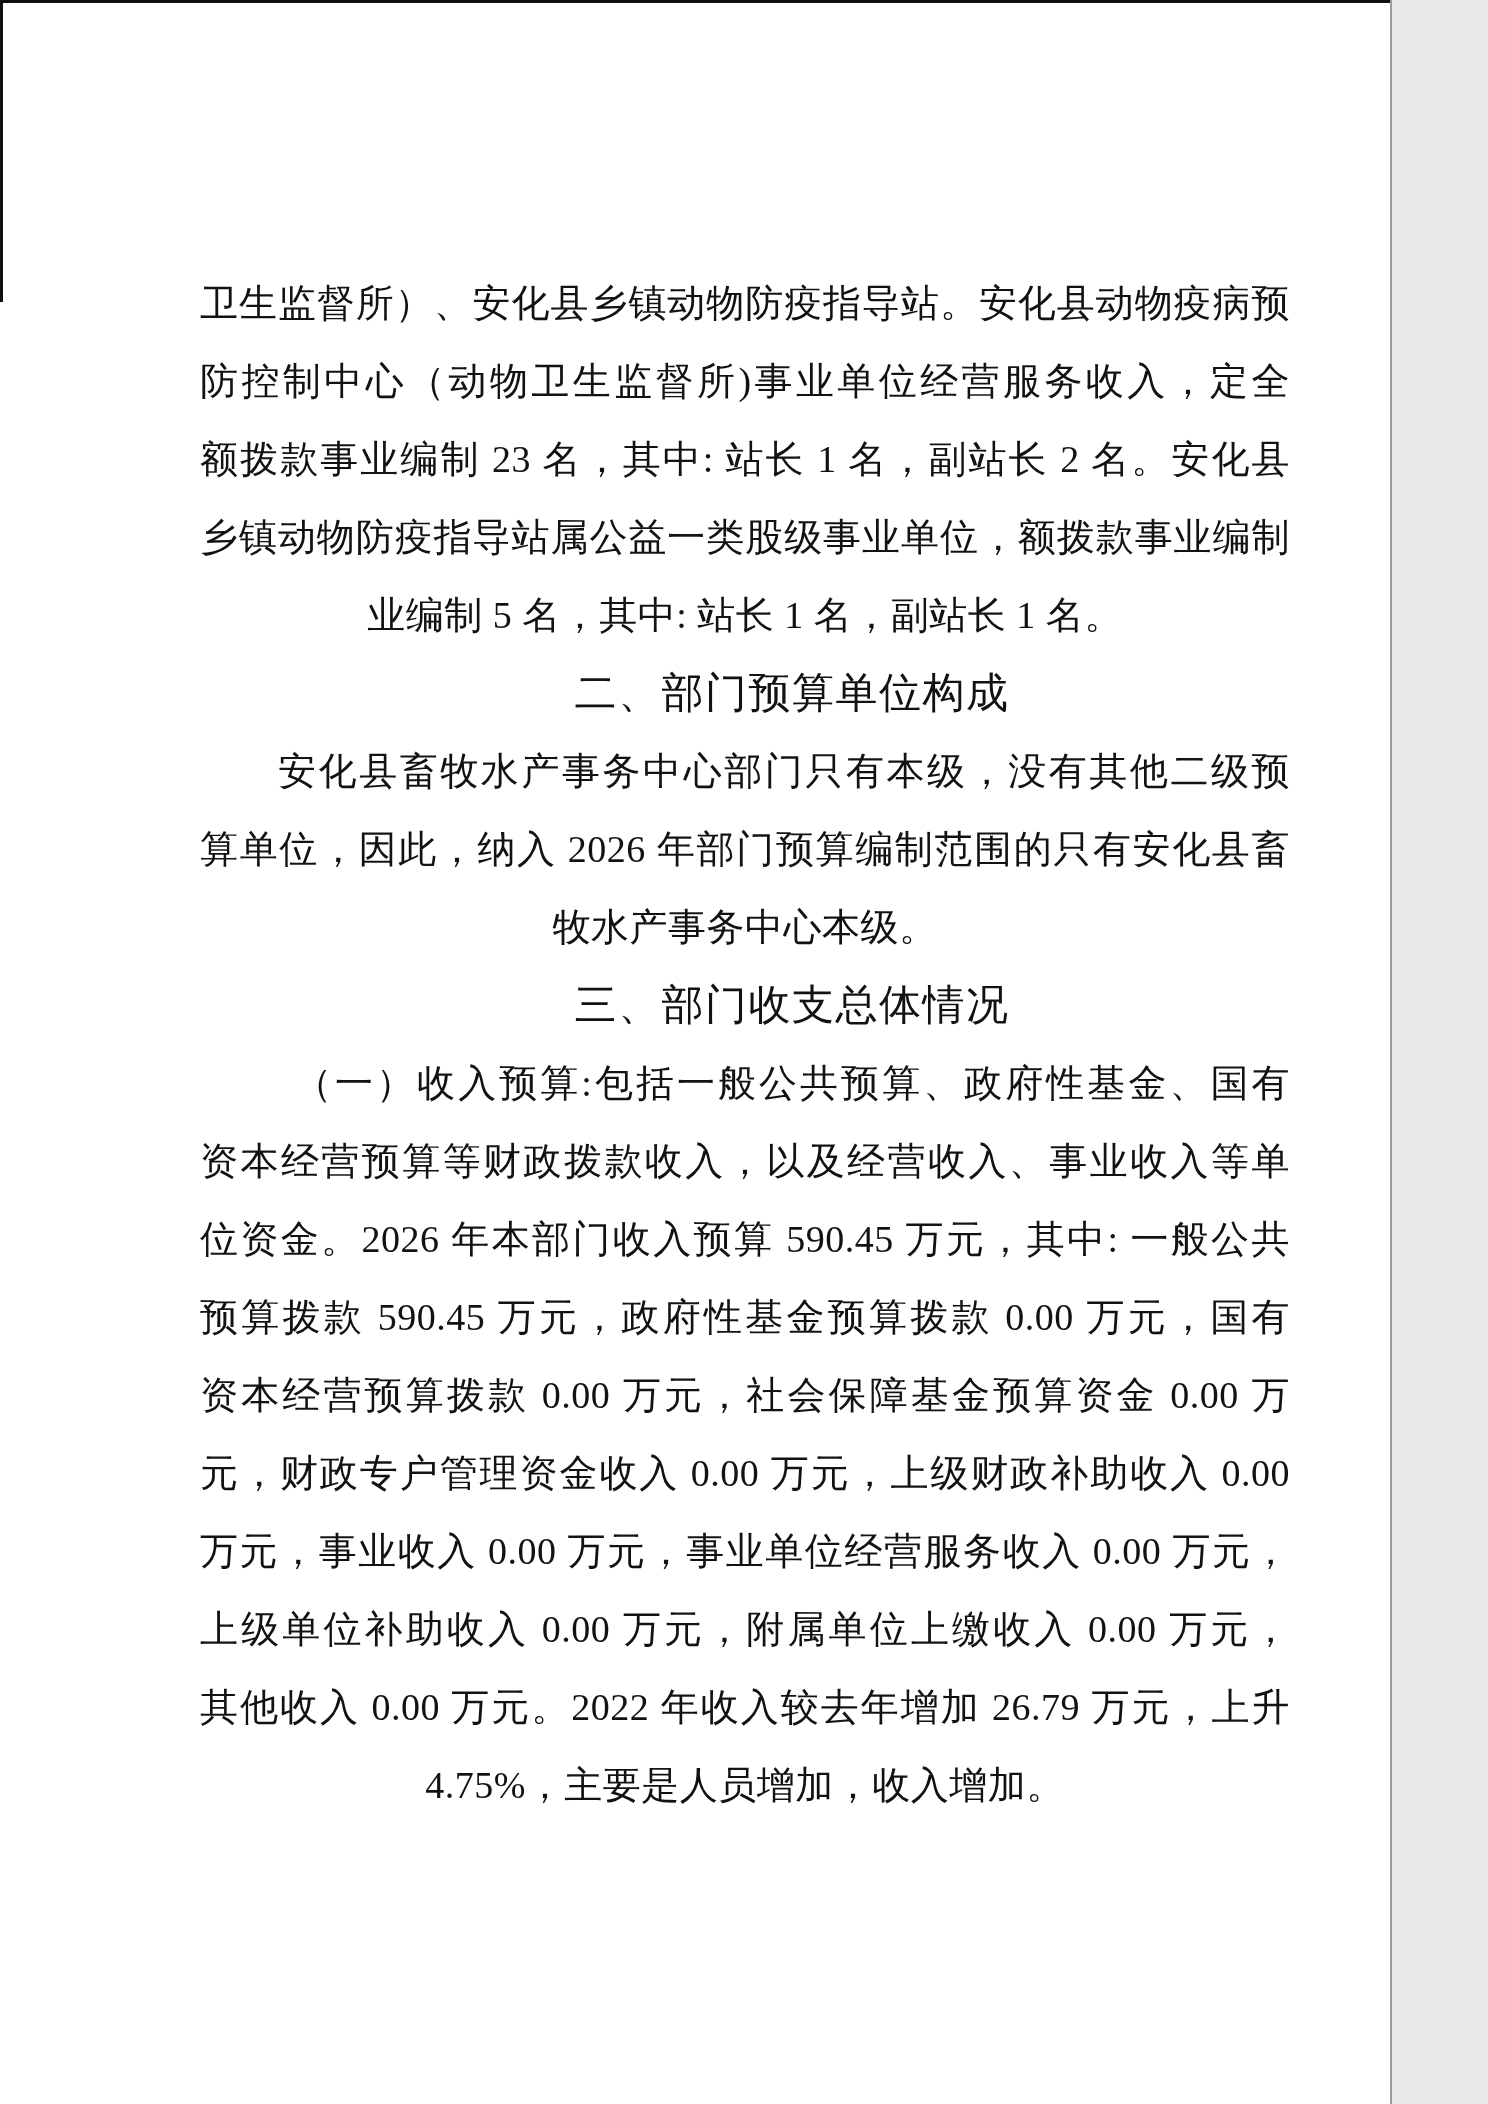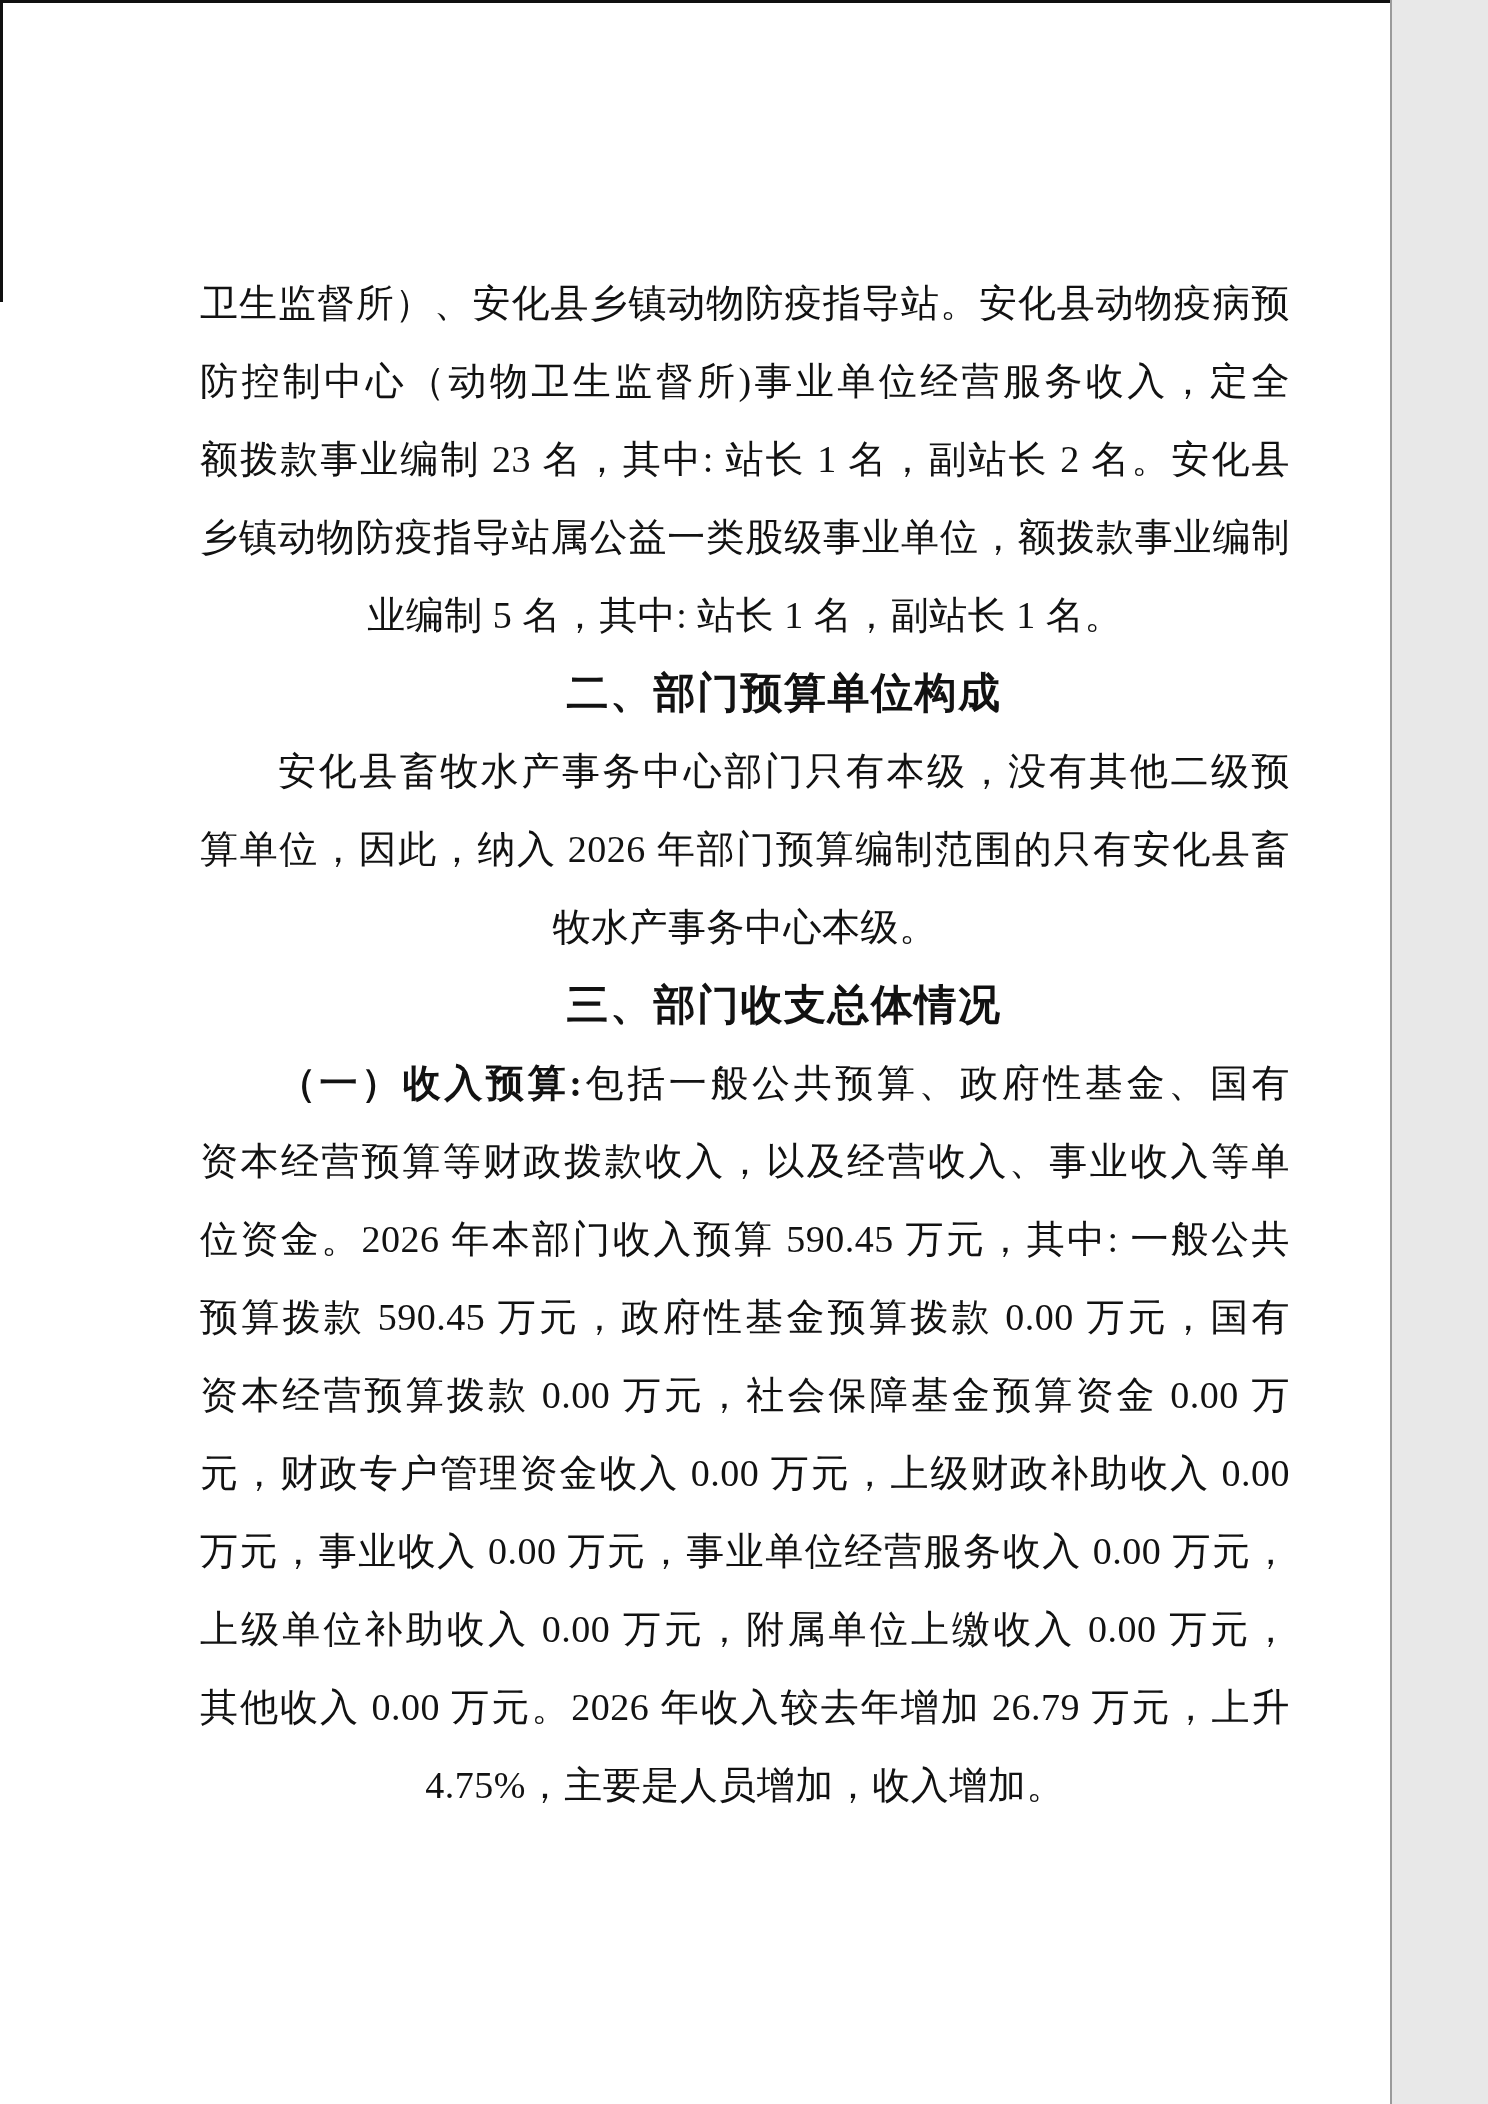--- a/index.html
+++ b/index.html
@@ -34,21 +34,21 @@
     text-justify:inter-character;
   }
   .line.indent{padding-left:78px;}
   .line.heading{
     font-family:"Liberation Sans","DejaVu Sans",sans-serif;
     font-weight:700;
     font-size:42px;
     letter-spacing:1.5px;
   }
   .seg{white-space:pre-wrap;}
-  .seg.bold{font-weight:700;}
+  .seg.bold{font-weight:400;margin-left:16px;}
 </style>
 </head>
 <body>
 
 <div class="page" style="background: rgb(255, 255, 255); color: rgb(18, 18, 18);">
   <div class="edge-top" style="background: rgb(16, 16, 16);"></div>
   <div class="edge-left" style="background: rgb(16, 16, 16);"></div>
   <div class="edge-right" style="background: rgb(155, 155, 155);"></div>
   <div class="content">
       <div class="line body justify"><span class="seg">卫生监督所）、安化县乡镇动物防疫指导站。安化县动物疫病预</span></div>
@@ -62,16 +62,16 @@
       <div class="line body"><span class="seg">牧水产事务中心本级。</span></div>
       <div class="line heading indent"><span class="seg bold">三、部门收支总体情况</span></div>
       <div class="line body justify indent"><span class="seg bold">（一）收入预算:</span><span class="seg">包括一般公共预算、政府性基金、国有</span></div>
       <div class="line body justify"><span class="seg">资本经营预算等财政拨款收入，以及经营收入、事业收入等单</span></div>
       <div class="line body justify"><span class="seg">位资金。2026 年本部门收入预算 590.45 万元，其中: 一般公共</span></div>
       <div class="line body justify"><span class="seg">预算拨款 590.45 万元，政府性基金预算拨款 0.00 万元，国有</span></div>
       <div class="line body justify"><span class="seg">资本经营预算拨款 0.00 万元，社会保障基金预算资金 0.00 万</span></div>
       <div class="line body justify"><span class="seg">元，财政专户管理资金收入 0.00 万元，上级财政补助收入 0.00</span></div>
       <div class="line body justify"><span class="seg">万元，事业收入 0.00 万元，事业单位经营服务收入 0.00 万元，</span></div>
       <div class="line body justify"><span class="seg">上级单位补助收入 0.00 万元，附属单位上缴收入 0.00 万元，</span></div>
-      <div class="line body justify"><span class="seg">其他收入 0.00 万元。2026 年收入较去年增加 26.79 万元，上升</span></div>
+      <div class="line body justify"><span class="seg">其他收入 0.00 万元。2022 年收入较去年增加 26.79 万元，上升</span></div>
       <div class="line body"><span class="seg">4.75%，主要是人员增加，收入增加。</span></div>
     </div>
 </div>
 
 </body></html>

